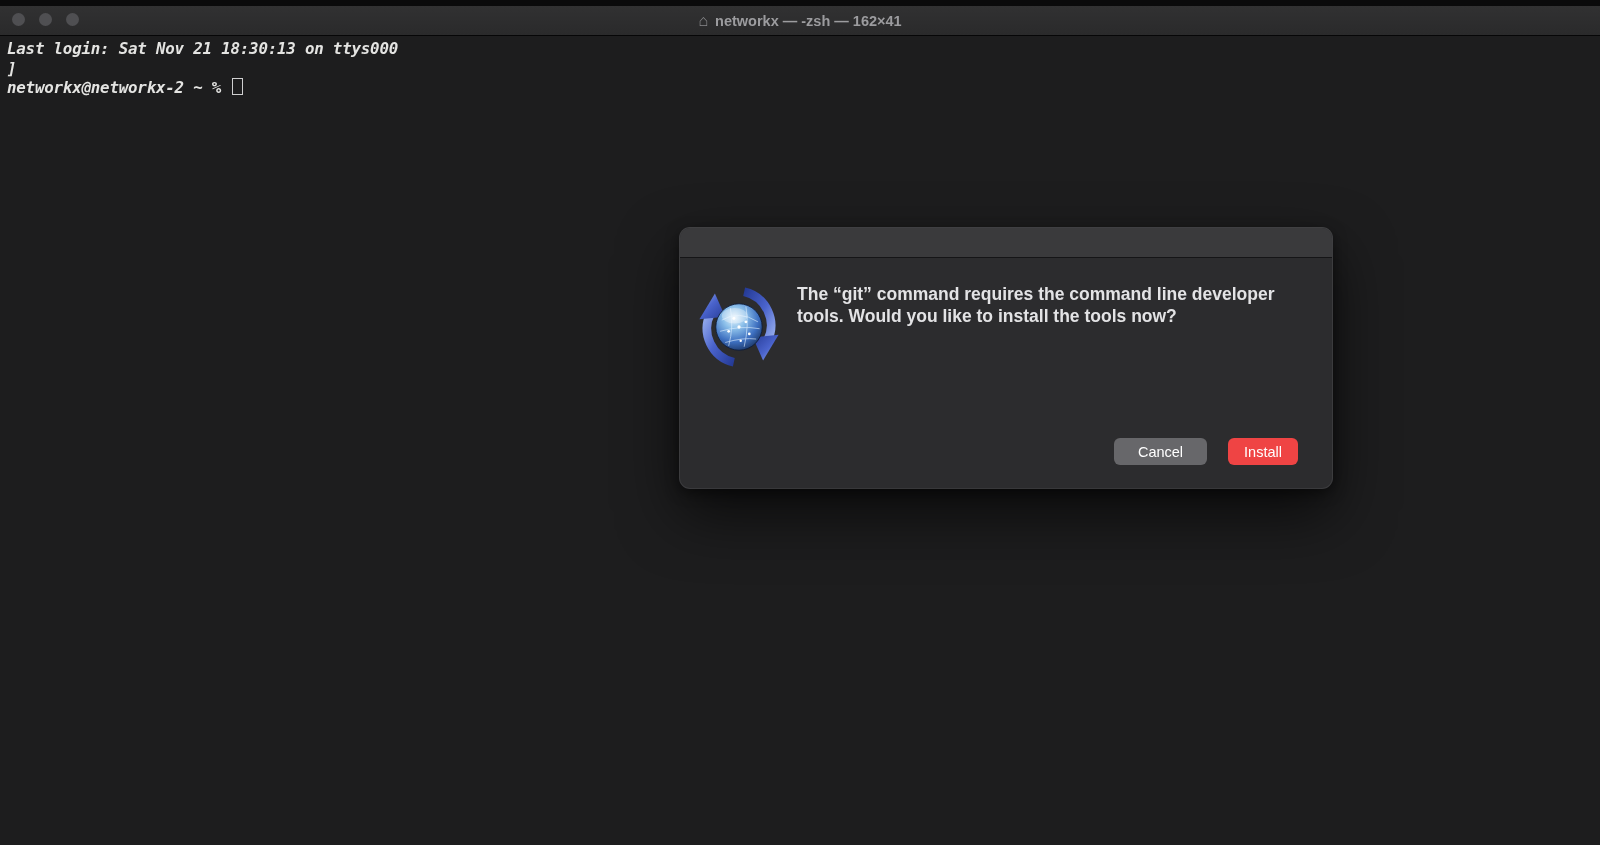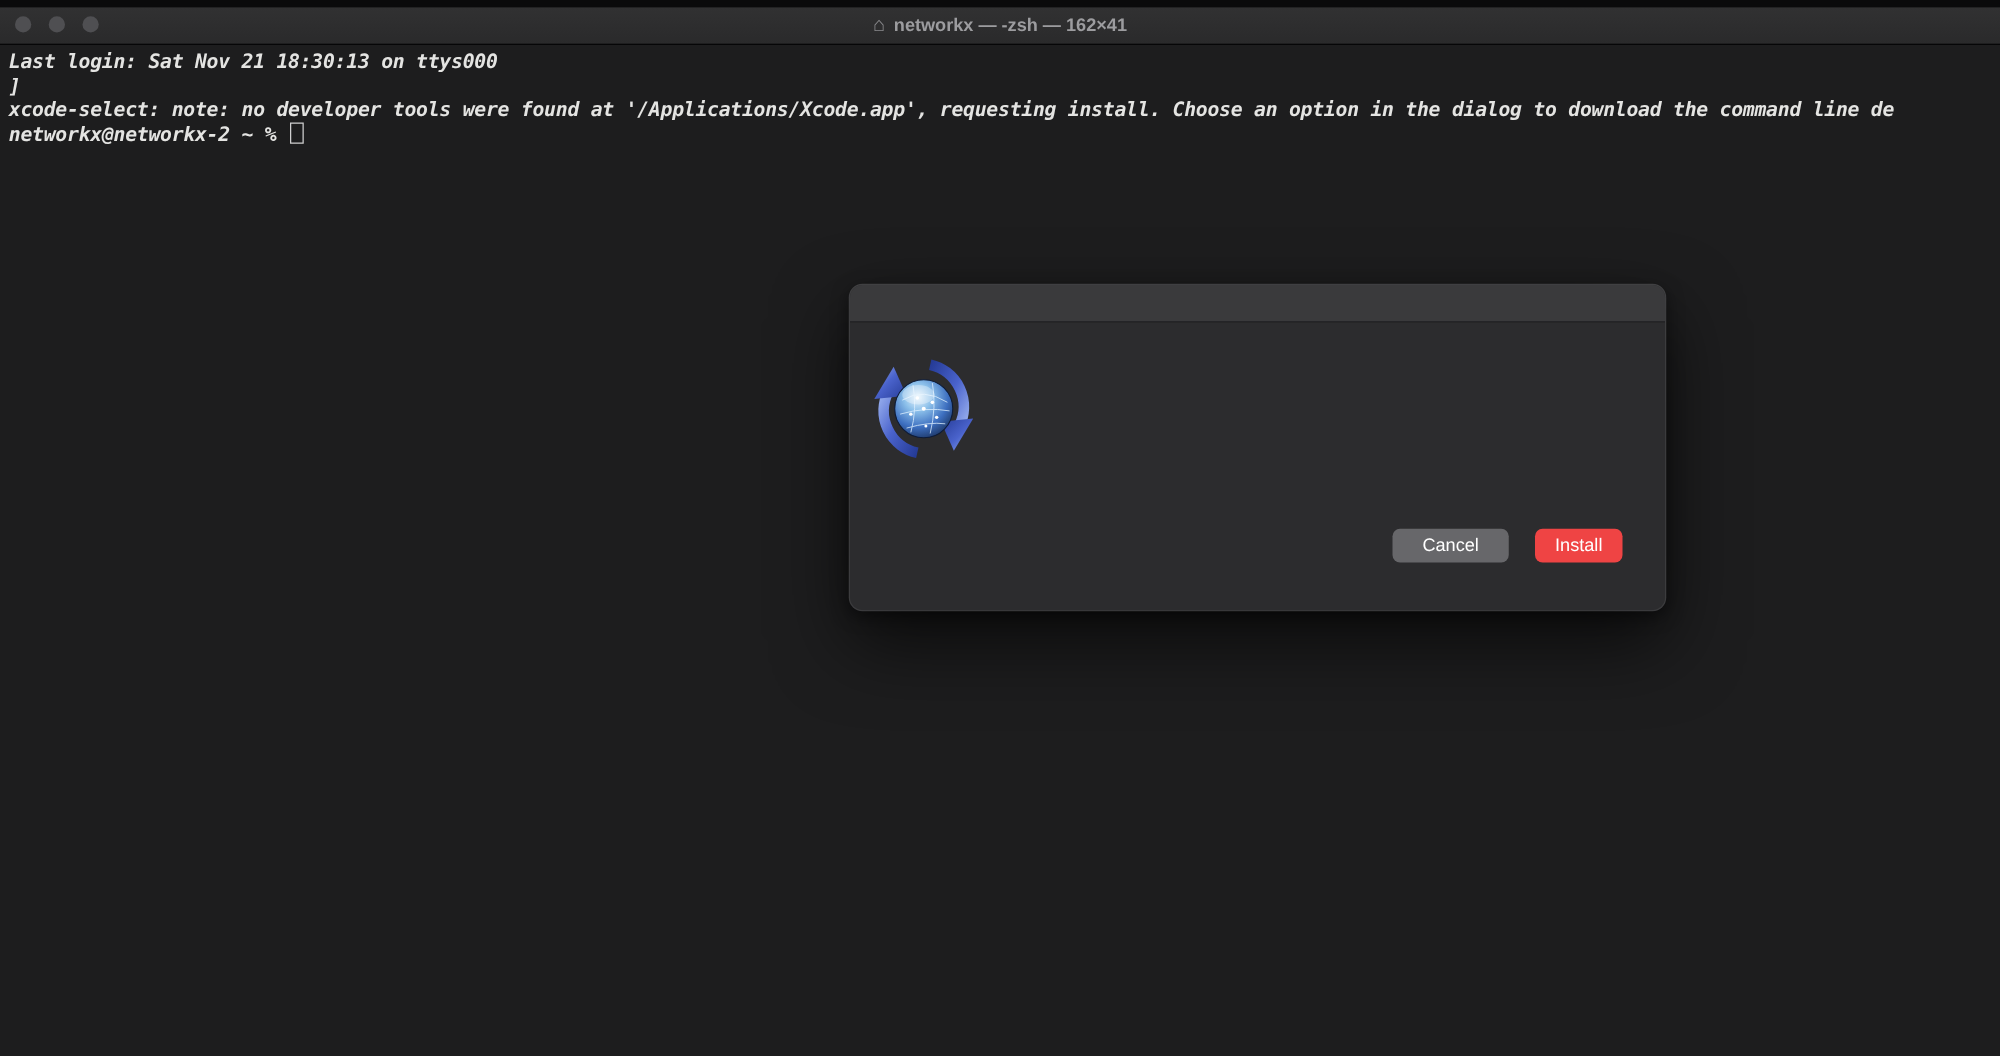--- a/index.html
+++ b/index.html
@@ -61,21 +61,21 @@
   .dialog-icon { position:absolute; left:16px; top:56px; width:86px; height:86px; }
   .dialog-title {
     position:absolute; left:117px; top:56px; width:505px;
     font-size:17.5px; font-weight:bold; color:#e3e3e5; line-height:21.5px;
   }
   .dialog-body {
     position:absolute; left:117px; top:133px; width:410px;
     font-size:13.5px; color:#d3d3d5; line-height:19.5px;
   }
   .dialog-buttons {
-    position:absolute; top:195px; right:34px; display:flex; gap:21px;
+    position:absolute; top:210px; right:34px; display:flex; gap:21px;
   }
   .btn {
     height:27px; border:none; border-radius:6px; padding:0;
     color:#ffffff; font-size:14.5px; font-weight:500;
     font-family:"Liberation Sans", sans-serif;
     display:flex; align-items:center; justify-content:center;
     cursor:default;
   }
   .btn-cancel { width:93px; background:#67676a; }
   .btn-install { width:70px; background:#ef4444; }
@@ -92,21 +92,20 @@
   </div>
   <div class="win-title">
     <span class="proxy-icon">⌂</span>
     <span>networkx — -zsh — 162×41</span>
   </div>
 </div>
 
 <div class="terminal">
   <div class="tline"><span>Last login: Sat Nov 21 18:30:13 on ttys000</span></div>
   <div class="tline row"><span>]</span></div>
-  <div class="tline"><span>xcode-select: note: no developer tools were found at '/Applications/Xcode.app', requesting install. Choose an option in the dialog to download the command line de</span></div>
   <div class="tline"><span>networkx@networkx-2 ~ % </span><span class="cursor"></span></div>
 </div>
 
 <div class="dialog">
   <div class="dialog-titlebar"></div>
 
   <svg class="dialog-icon" viewBox="0 0 100 100">
     <defs>
       <radialGradient id="globeGrad" cx="40%" cy="30%" r="80%">
         <stop offset="0%" stop-color="#eaf5fd"></stop>
@@ -141,18 +140,19 @@
       <circle cx="44" cy="40" r="1.7"></circle>
         <circle cx="58" cy="44" r="1.7"></circle>
       <circle cx="38" cy="55" r="1.6"></circle>
         <circle cx="62" cy="58" r="1.6"></circle>
       <circle cx="50" cy="50" r="1.9"></circle>
         <circle cx="52" cy="66" r="1.4"></circle>
     </g>
     <ellipse cx="45" cy="37" rx="15" ry="9" fill="rgba(255,255,255,0.32)"></ellipse>
   </svg>
 
+  <div class="dialog-title">The “git” command requires the command line developer tools. Would you like to install the tools now?</div>
 
   <div class="dialog-buttons">
     <button class="btn btn-cancel">Cancel</button>
     <button class="btn btn-install">Install</button>
   </div>
 </div>
 
 </body></html>

